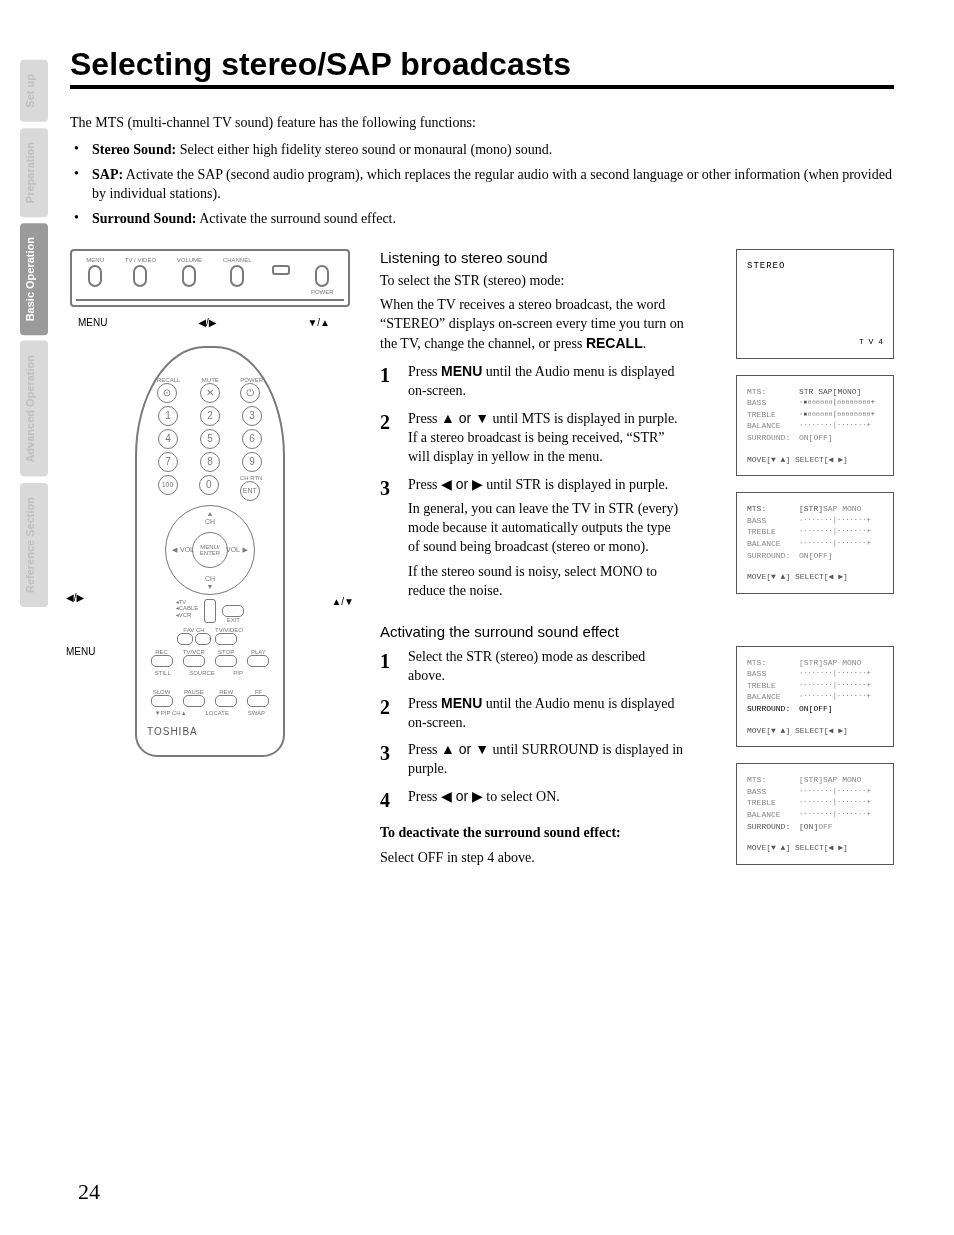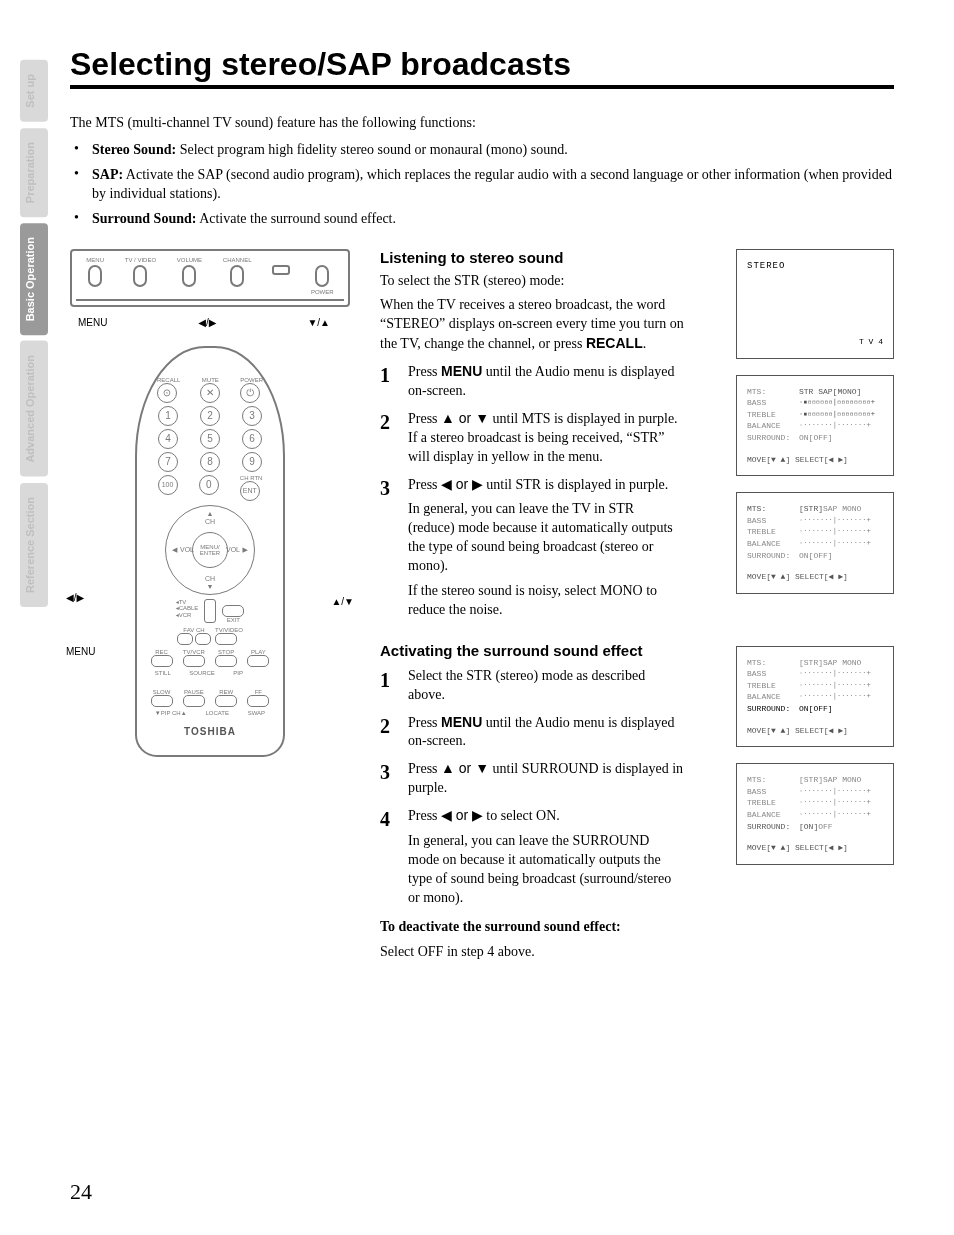--- a/index.html
+++ b/index.html
@@ -78,28 +78,28 @@
     color: #7a7a7a;
     font-family: Arial, sans-serif;
   }
   .remote-row { display:flex; justify-content:space-around; margin: 3px 0; }
   .rbtn { width: 20px; height: 20px; border: 1.5px solid #7a7a7a; border-radius: 50%; display:flex; align-items:center; justify-content:center; font-size:10px; }
   .rbtn-sq { width: 22px; height: 12px; border: 1.5px solid #7a7a7a; border-radius: 5px; }
   .rlabel { font-size: 6px; text-align:center; }
   .dpad-wrap { position:relative; width:90px; height:90px; margin: 4px auto; border:1.5px solid #7a7a7a; border-radius:50%; display:flex; align-items:center; justify-content:center;}
   .dpad-center { width:36px; height:36px; border:1.5px solid #7a7a7a; border-radius:50%; display:flex; align-items:center; justify-content:center; font-size:6px; text-align:center; line-height:1;}
   .dpad-lbl { position:absolute; font-size:7px; }
-  .remote-logo { font-weight:bold; font-size:10px; letter-spacing:1px; text-align:center; margin-top:10px; color:#555;}
+  .remote-logo { font-weight:normal; font-size:10px; letter-spacing:1px; text-align:left; margin-top:10px; color:#555;}
   .callout { position:absolute; font-family:Arial; font-size:10px; color:#000; }
   .note { font-family: Arial, sans-serif; font-size: 11px; font-style: italic; margin-top: 24px; line-height:1.3;}
   .note b { font-weight:bold; font-style:italic; }
   .subhead {
     font-family: Arial, Helvetica, sans-serif;
     font-size: 15px;
-    font-weight: 700;
+    font-weight: 400;
     margin-bottom: 6px;
   }
   .para { line-height: 1.35; margin-bottom: 6px; }
   .step-list { margin-top: 6px; }
   .step { display: flex; margin: 8px 0; line-height:1.35; }
   .step-num { font-family: "Times New Roman"; font-size: 20px; font-weight: bold; width: 28px; flex-shrink:0; }
   .step-body { flex: 1; }
   .step-body .sub { margin-top: 6px; }
   .menu-bold { font-family: Arial, sans-serif; font-weight: 900; }
   .arrow { font-family: Arial; }
@@ -117,21 +117,21 @@
   .osd-box .dark { color: #555; }
   .osd-title { font-size:9px; letter-spacing:1px; }
   .osd-row { display:flex; }
   .osd-key { width: 52px; flex-shrink:0; }
   .osd-val { flex:1; }
   .osd-footer { margin-top: 10px; }
   .osd-big { height: 110px; display:flex; flex-direction:column; justify-content:space-between;}
   .page-num {
     position:absolute;
     bottom: 30px;
-    left: 70px;
+    left: 78px;
     font-family: "Times New Roman";
     font-size: 22px;
   }
   .section-gap { margin-top: 22px; }
   .slider-row { font-family: monospace; font-size:7px; letter-spacing:0;}
 </style>
 </head>
 <body>
 
 <div class="side-tabs">
@@ -142,21 +142,21 @@
   <div class="side-tab tab-faded">Reference Section</div>
 </div>
 
 <h1 class="page-title">Selecting stereo/SAP broadcasts</h1>
 
 <p class="intro">The MTS (multi-channel TV sound) feature has the following functions:</p>
 
 <div class="bullet-list">
   <div class="bullet-item">
     <div class="bullet-dot">•</div>
-    <div class="bullet-text"><b>Stereo Sound:</b><span> Select program high fidelity stereo sound or monaural (mono) sound.</span></div>
+    <div class="bullet-text"><b>Stereo Sound:</b><span> Select either high fidelity stereo sound or monaural (mono) sound.</span></div>
   </div>
   <div class="bullet-item">
     <div class="bullet-dot">•</div>
     <div class="bullet-text"><b>SAP:</b><span> Activate the SAP (second audio program), which replaces the regular audio with a second language or other information (when provided by individual stations).</span></div>
   </div>
   <div class="bullet-item">
     <div class="bullet-dot">•</div>
     <div class="bullet-text"><b>Surround Sound:</b><span> Activate the surround sound effect.</span></div>
   </div>
 </div>
@@ -348,21 +348,21 @@
           <div class="step-num">1</div>
           <div class="step-body"><span>Press </span><span class="menu-bold">MENU</span><span> until the Audio menu is displayed on-screen.</span></div>
         </div>
       <div class="step">
           <div class="step-num">2</div>
           <div class="step-body"><span>Press </span><span class="arrow">▲ or ▼</span><span> until MTS is displayed in purple. If a stereo broadcast is being received, “STR” will display in yellow in the menu.</span></div>
         </div>
       <div class="step">
           <div class="step-num">3</div>
           <div class="step-body"><span>Press </span><span class="arrow">◀ or ▶</span><span> until STR is displayed in purple.</span>
-        <p class="sub">In general, you can leave the TV in STR (reduce) mode because it automatically outputs the type of sound being broadcast (stereo or mono).</p>
+        <p class="sub">In general, you can leave the TV in STR (every) mode because it automatically outputs the type of sound being broadcast (stereo or mono).</p>
         <p class="sub">If the stereo sound is noisy, select MONO to reduce the noise.</p>
       </div>
         </div>
     </div>
 
     <div class="subhead section-gap">Activating the surround sound effect</div>
     <div class="step-list">
       <div class="step">
           <div class="step-num">1</div>
           <div class="step-body">Select the STR (stereo) mode as described above.</div>
@@ -371,21 +371,20 @@
           <div class="step-num">2</div>
           <div class="step-body"><span>Press </span><span class="menu-bold">MENU</span><span> until the Audio menu is displayed on-screen.</span></div>
         </div>
       <div class="step">
           <div class="step-num">3</div>
           <div class="step-body"><span>Press </span><span class="arrow">▲ or ▼</span><span> until SURROUND is displayed in purple.</span></div>
         </div>
       <div class="step">
           <div class="step-num">4</div>
           <div class="step-body"><span>Press </span><span class="arrow">◀ or ▶</span><span> to select ON.</span>
-        <p class="sub">In general, you can leave the SURROUND mode on because it automatically outputs the type of sound being broadcast (surround/stereo or mono).</p>
       </div>
         </div>
     </div>
     <p class="para" style="margin-top:10px;"><b>To deactivate the surround sound effect:</b></p>
     <p class="para">Select OFF in step 4 above.</p>
   </div>
 
   <div class="right-col">
     <div class="osd-box osd-big">
       <div class="hl osd-title">STEREO</div>

